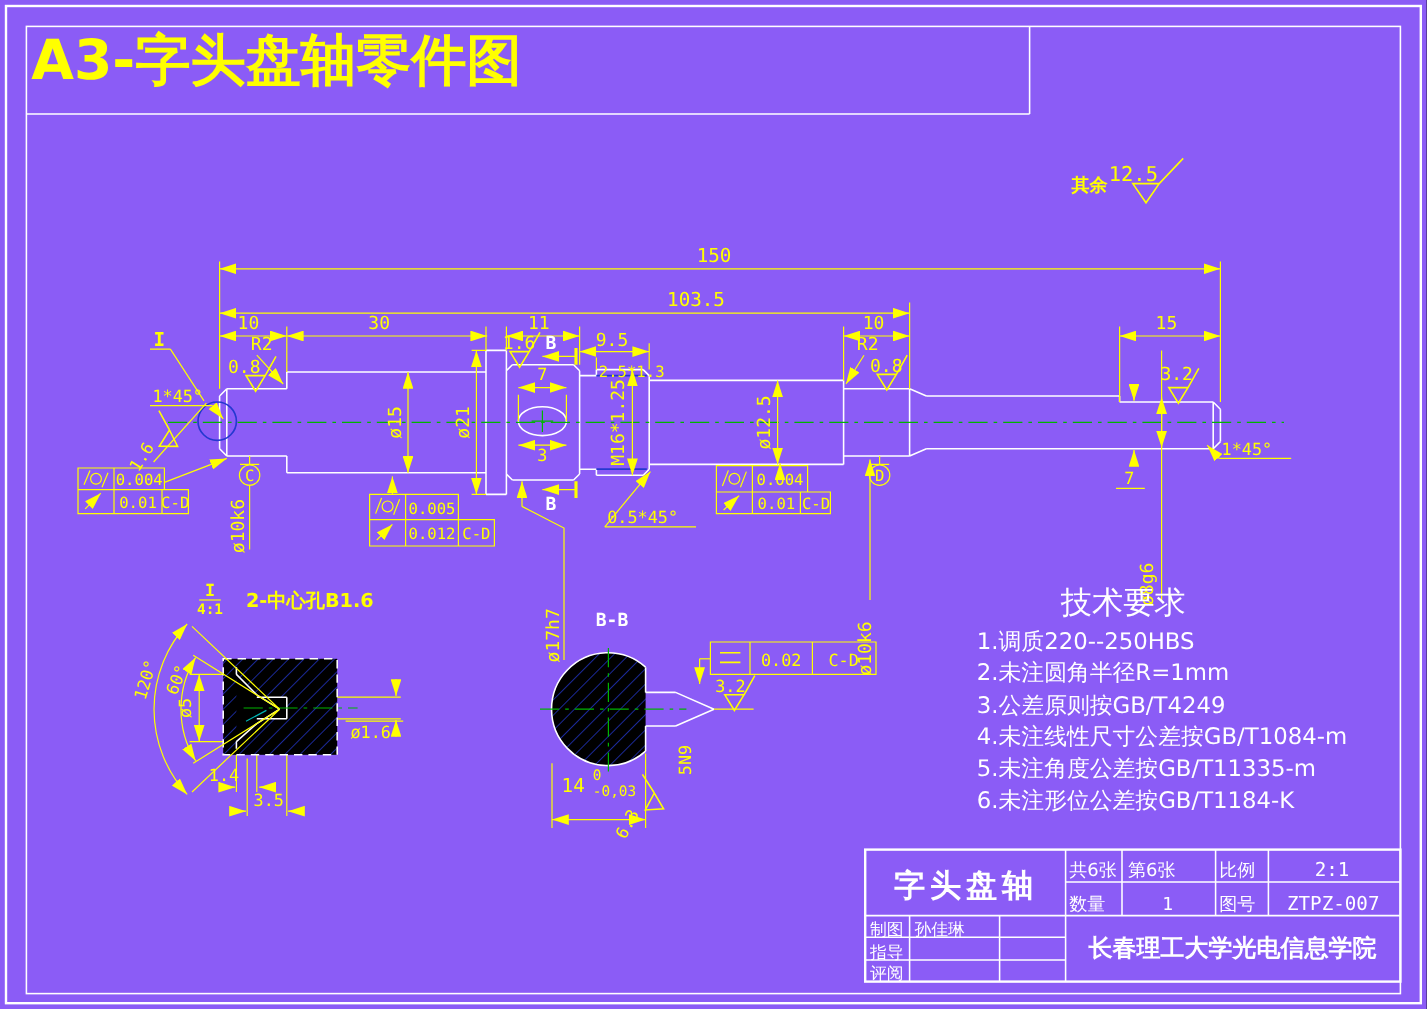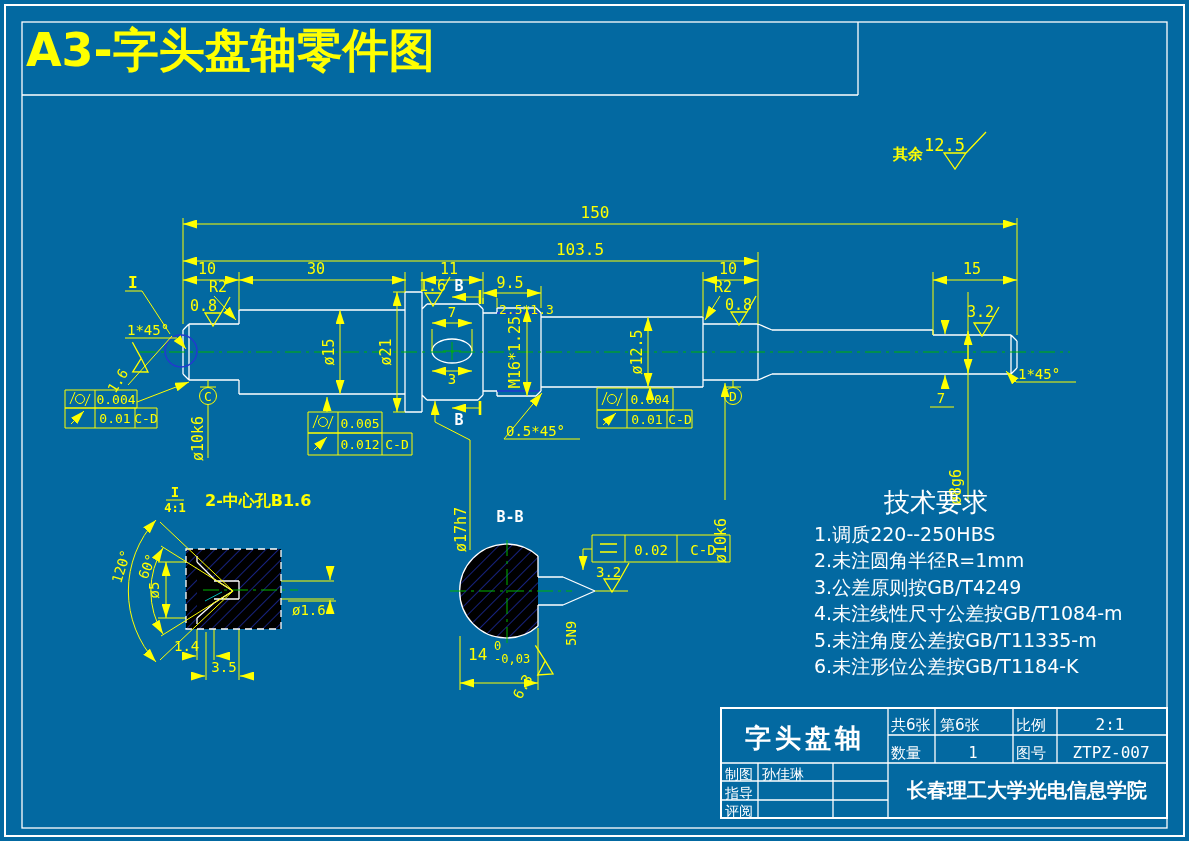--- a/index.html
+++ b/index.html
@@ -1,16 +1,16 @@
 <!DOCTYPE html>
 <html><head>
 <meta charset="utf-8">
 <style>
   html,body{margin:0;padding:0;background:#000;}
-  .stage{position:relative;width:1189px;height:841px;background:#0369a1;overflow:hidden;}
+  .stage{position:relative;width:1189px;height:841px;background:#8b5cf6;overflow:hidden;}
   svg{display:block}
   
   .lw{stroke:#fff;stroke-width:1.3;fill:none}
   .lw2{stroke:#fff;stroke-width:2;fill:none}
   .ly{stroke:#ffff00;stroke-width:1;fill:none}
   .ly2{stroke:#ffff00;stroke-width:1.3;fill:none}
   .lyt{stroke:#ffff00;stroke-width:2.6;fill:none}
   .lg{stroke:#00b400;stroke-width:1;fill:none;stroke-dasharray:16 5 3 5}
   .lgs{stroke:#00b400;stroke-width:1;fill:none}
   .lb{stroke:#2438d0;stroke-width:1.4;fill:none}

